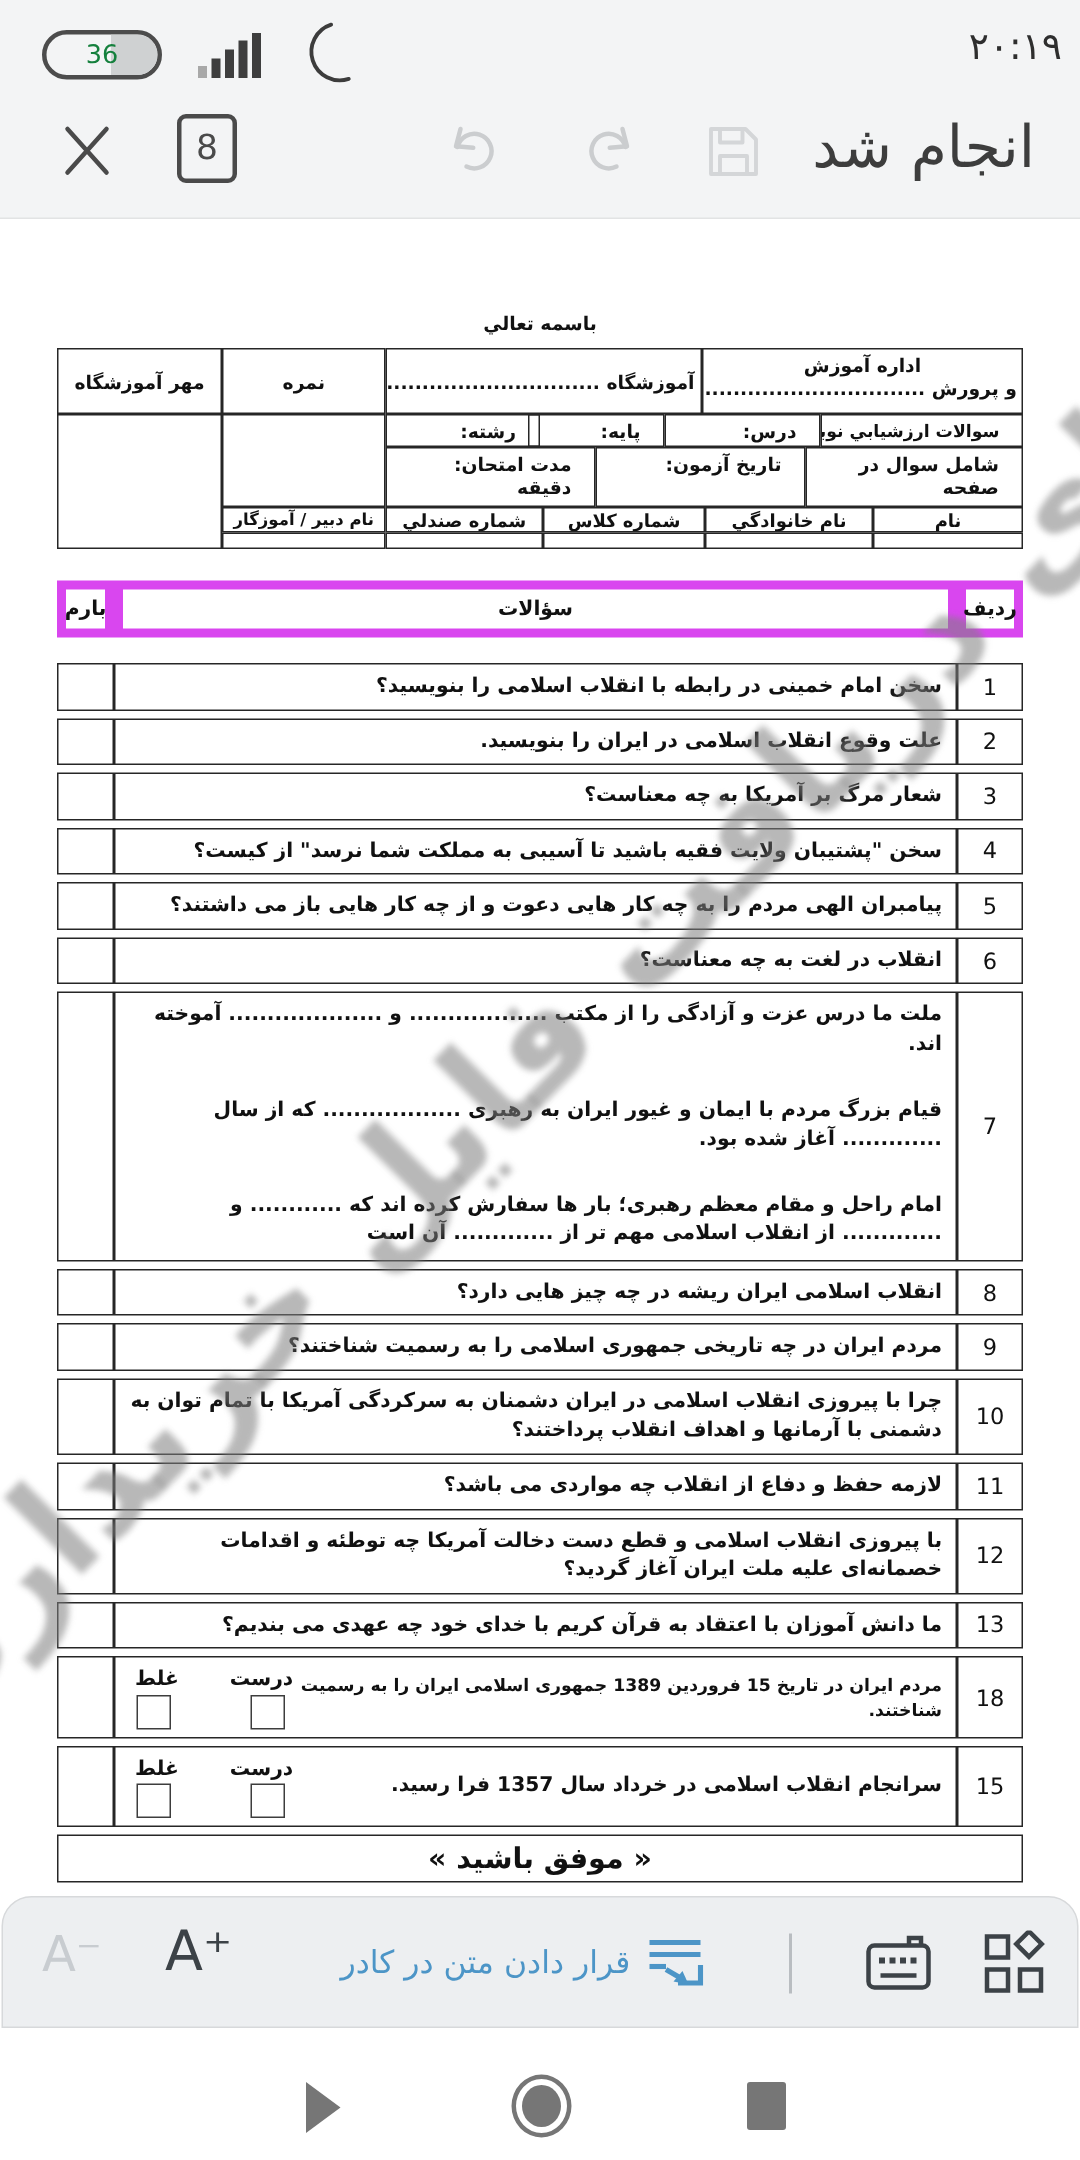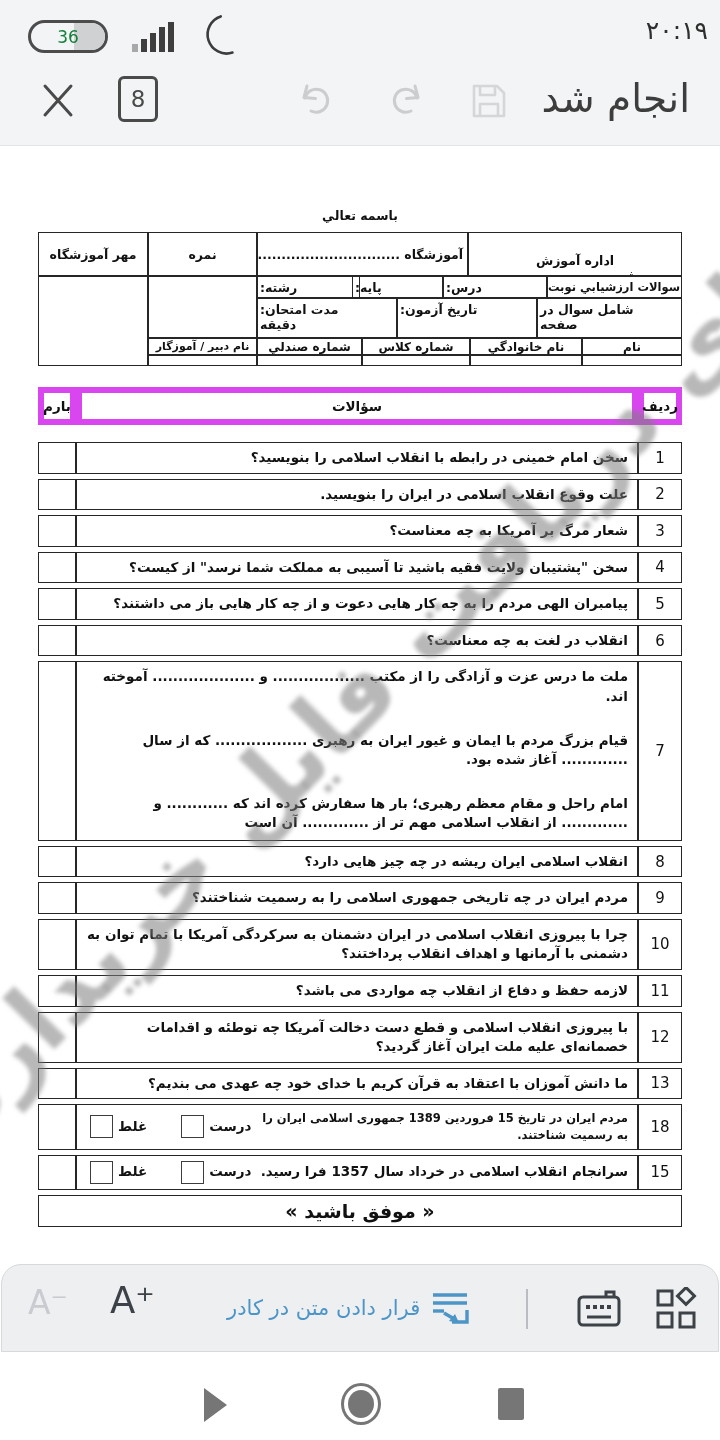--- a/index.html
+++ b/index.html
@@ -33,28 +33,28 @@
   .content{position:absolute;left:0;top:145px;width:720px;height:1117px;
     background:#fff;overflow:hidden;z-index:5;margin-top:35px;}
   .bismillah{position:absolute;left:0;top:28px;width:720px;text-align:center;
     font-size:12.5px;font-weight:bold;color:#111;direction:rtl;}
 
   
   .hdr-table{position:absolute;left:38px;top:52px;width:644px;height:134px;direction:rtl;}
   .hc{position:absolute;box-sizing:border-box;border:1px solid #262626;color:#111;
     font-size:12.5px;font-weight:bold;direction:rtl;overflow:hidden;white-space:nowrap;}
   .hc.center{display:flex;align-items:center;justify-content:center;}
-  .hc.rt{padding:3px 1px 0 2px;text-align:left;}
+  .hc.rt{padding:3px 15px 0 2px;text-align:right;}
   .c-mohr{right:534px;top:0;width:110px;height:44px;}
   .c-mohr-e{right:534px;top:44px;width:110px;height:90px;}
   .c-nomre{right:425px;top:0;width:109px;height:44px;}
   .c-nomre-e{right:425px;top:44px;width:109px;height:62px;}
   .c-school{right:214px;top:0;width:211px;height:44px;display:flex;align-items:center;
     justify-content:flex-start;padding-right:4px;}
-  .c-office{right:0;top:0;width:214px;height:44px;text-align:center;padding-top:20px;}
+  .c-office{right:0;top:0;width:214px;height:44px;text-align:center;padding-top:3px;}
   .c-office .l2{text-align:right;padding-right:3px;}
   .c-reshte{right:322px;top:44px;width:103px;height:22px;}
   .c-paye{right:239px;top:44px;width:91px;height:22px;}
   .c-dars{right:135px;top:44px;width:104px;height:22px;}
   .c-soalat{right:0;top:44px;width:135px;height:22px;font-size:11.5px;}
   .c-modat{right:285px;top:66px;width:140px;height:40px;}
   .c-tarikh{right:145px;top:66px;width:140px;height:40px;padding-top:8px;}
   .c-shamel{right:0;top:66px;width:145px;height:40px;}
   .c-dabir{right:425px;top:106px;width:109px;height:17px;font-size:11px;}
   .c-sandali{right:320px;top:106px;width:105px;height:17px;font-size:12px;}
@@ -83,21 +83,21 @@
     color:#111;}
   td.qnum{width:44px;text-align:center;font-size:15px;height:30px;}
   td.qtext{font-size:13.5px;font-weight:bold;text-align:right;padding:5px 9px;
     line-height:1.45;direction:rtl;}
   td.pts{width:38px;}
   .q-line{margin-bottom:24px;}
   .q-line:last-child{margin-bottom:2px;}
   .tf-wrap{display:flex;align-items:center;direction:rtl;}
   .tf-text{flex:1 1 auto;}
   .tf-text.small{font-size:11.5px;}
-  .tf-group{display:flex;align-items:center;margin-left:34px;white-space:nowrap;}
+  .tf-group{display:flex;margin-left:34px;white-space:nowrap;flex-direction:column;}
   .tf-group:last-child{margin-left:4px;}
   .tf-box{display:inline-block;width:21px;height:21px;border:1.6px solid #3d3d3d;
     background:#fff;margin-right:5px;}
   td.footer-cell{text-align:center;font-size:19px;font-weight:bold;height:32px;}
 
   
   .watermark{position:absolute;left:-270px;top:445px;width:1280px;text-align:center;
     transform:rotate(-45.5deg);font-size:96px;font-weight:bold;color:rgba(125,125,125,0.55);
     filter:blur(2px);white-space:nowrap;direction:rtl;pointer-events:none;z-index:9;}
 

